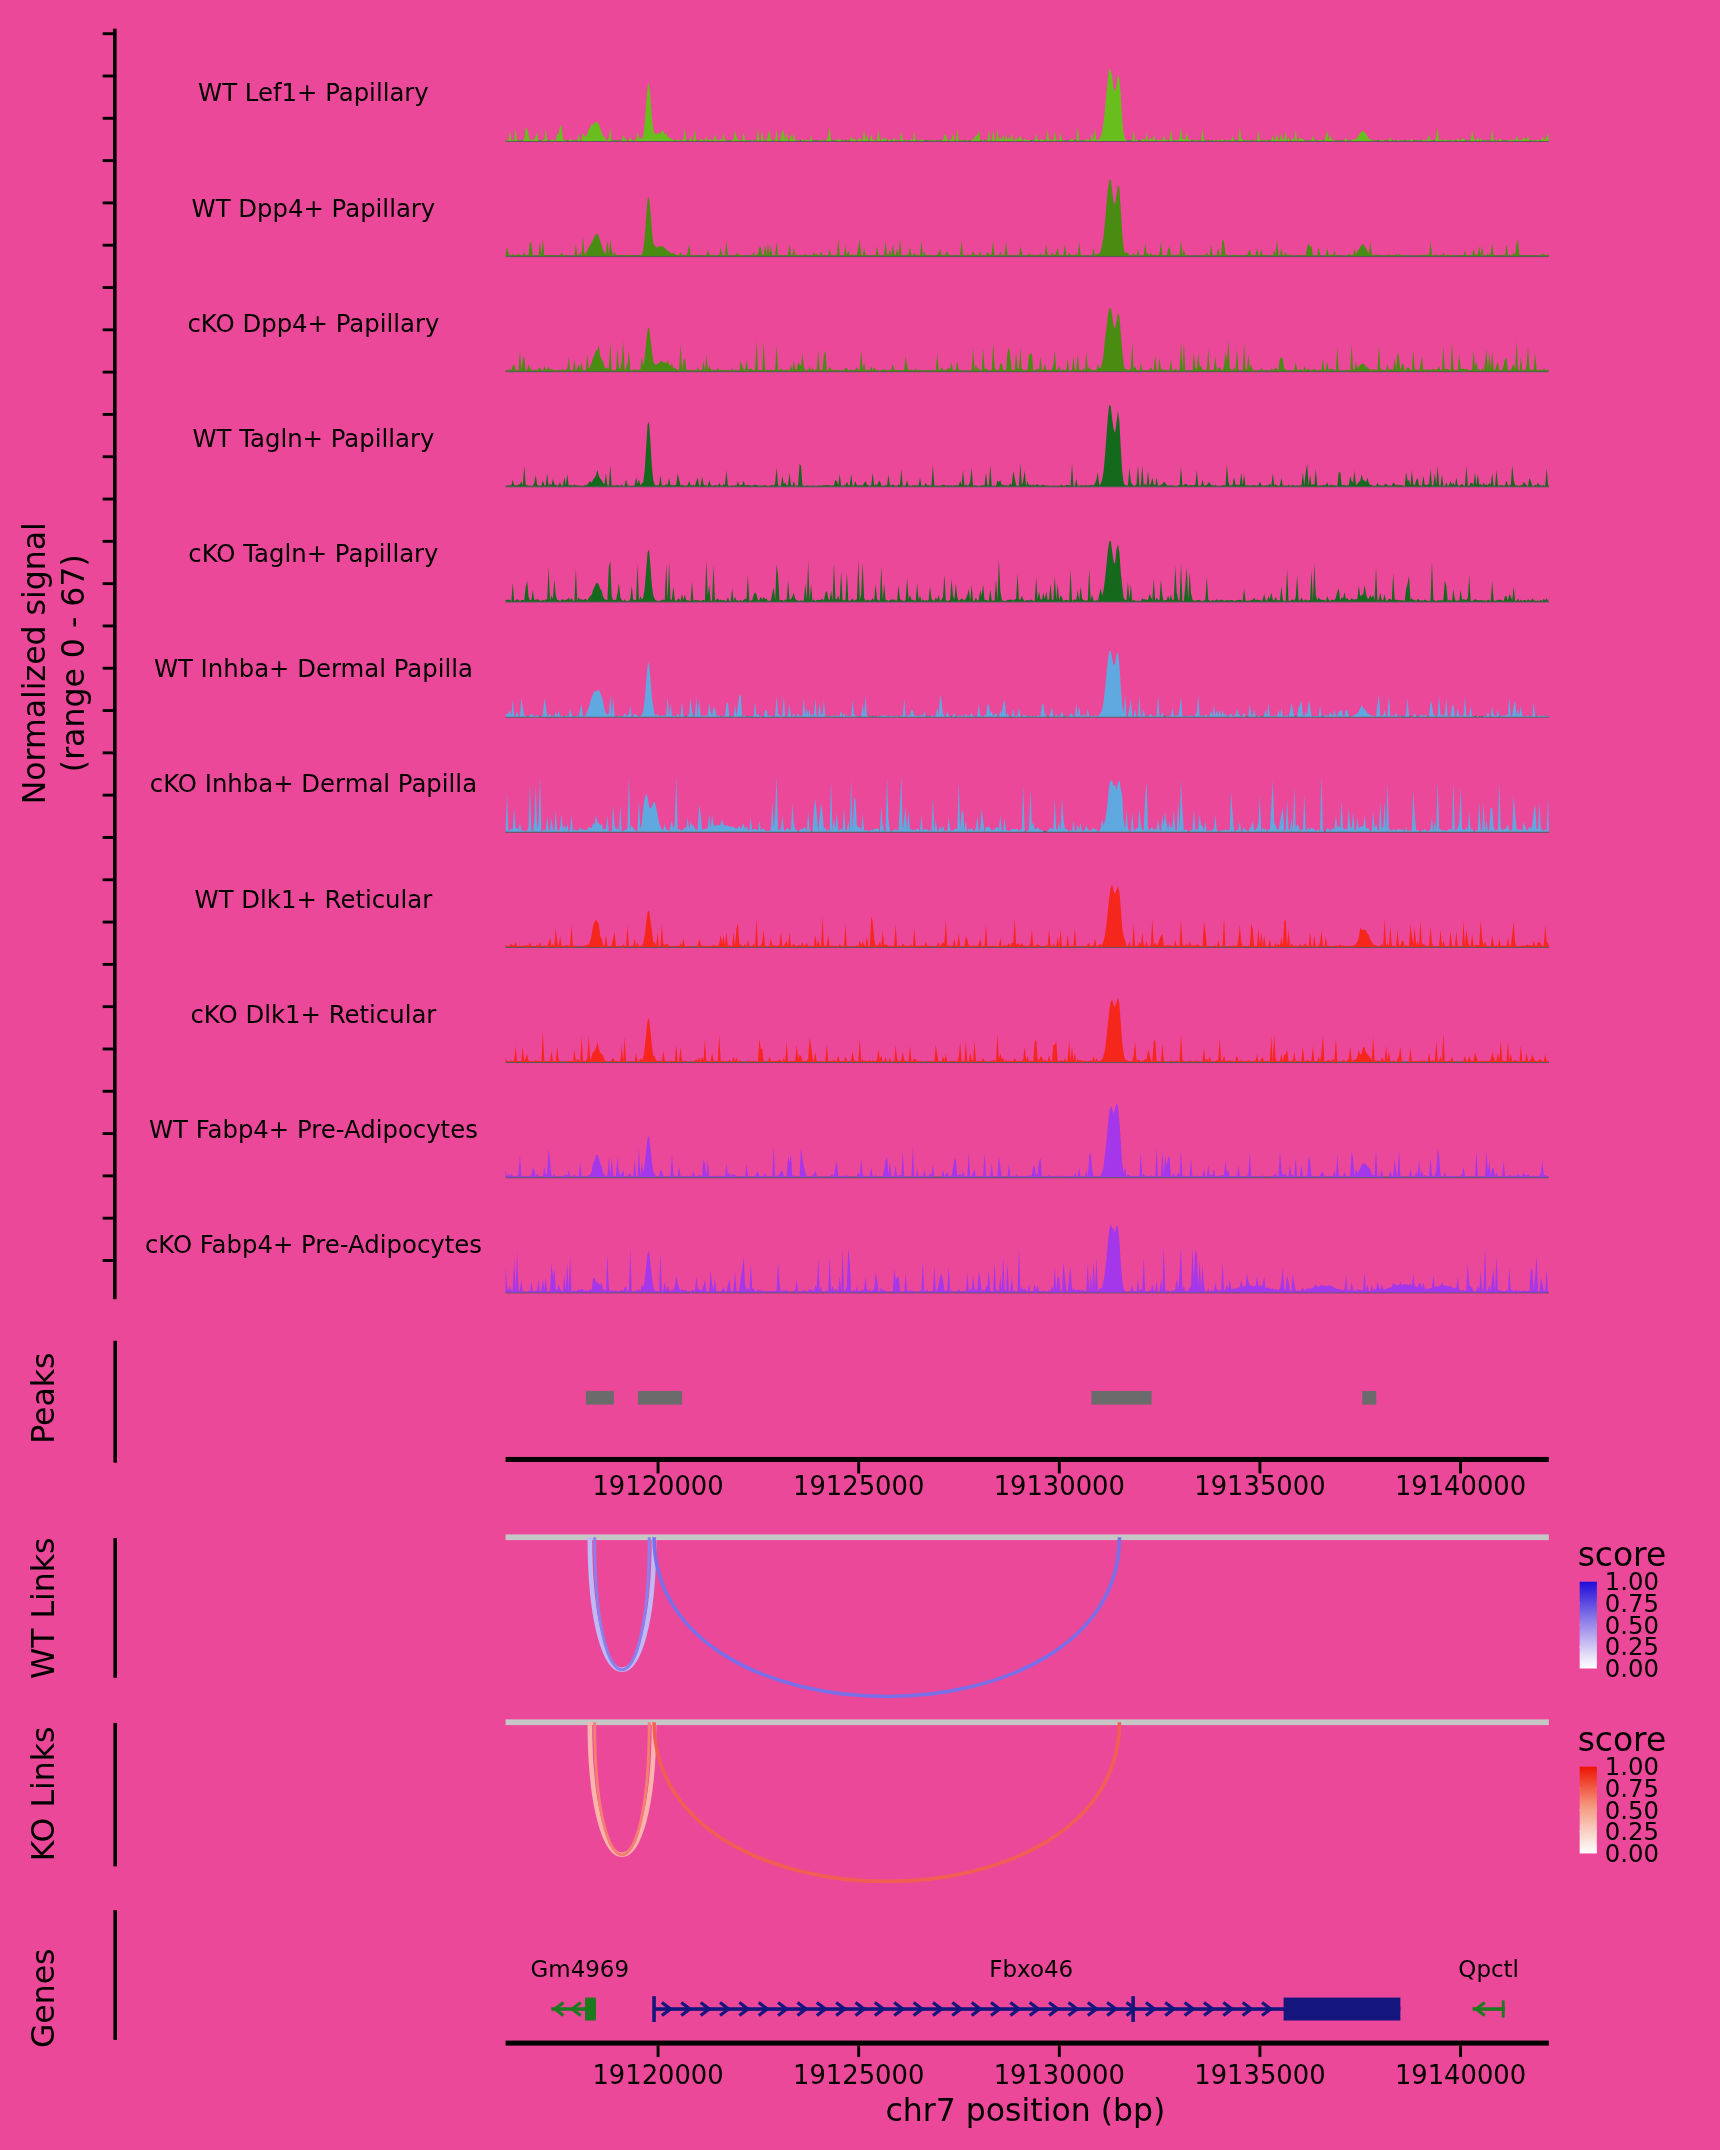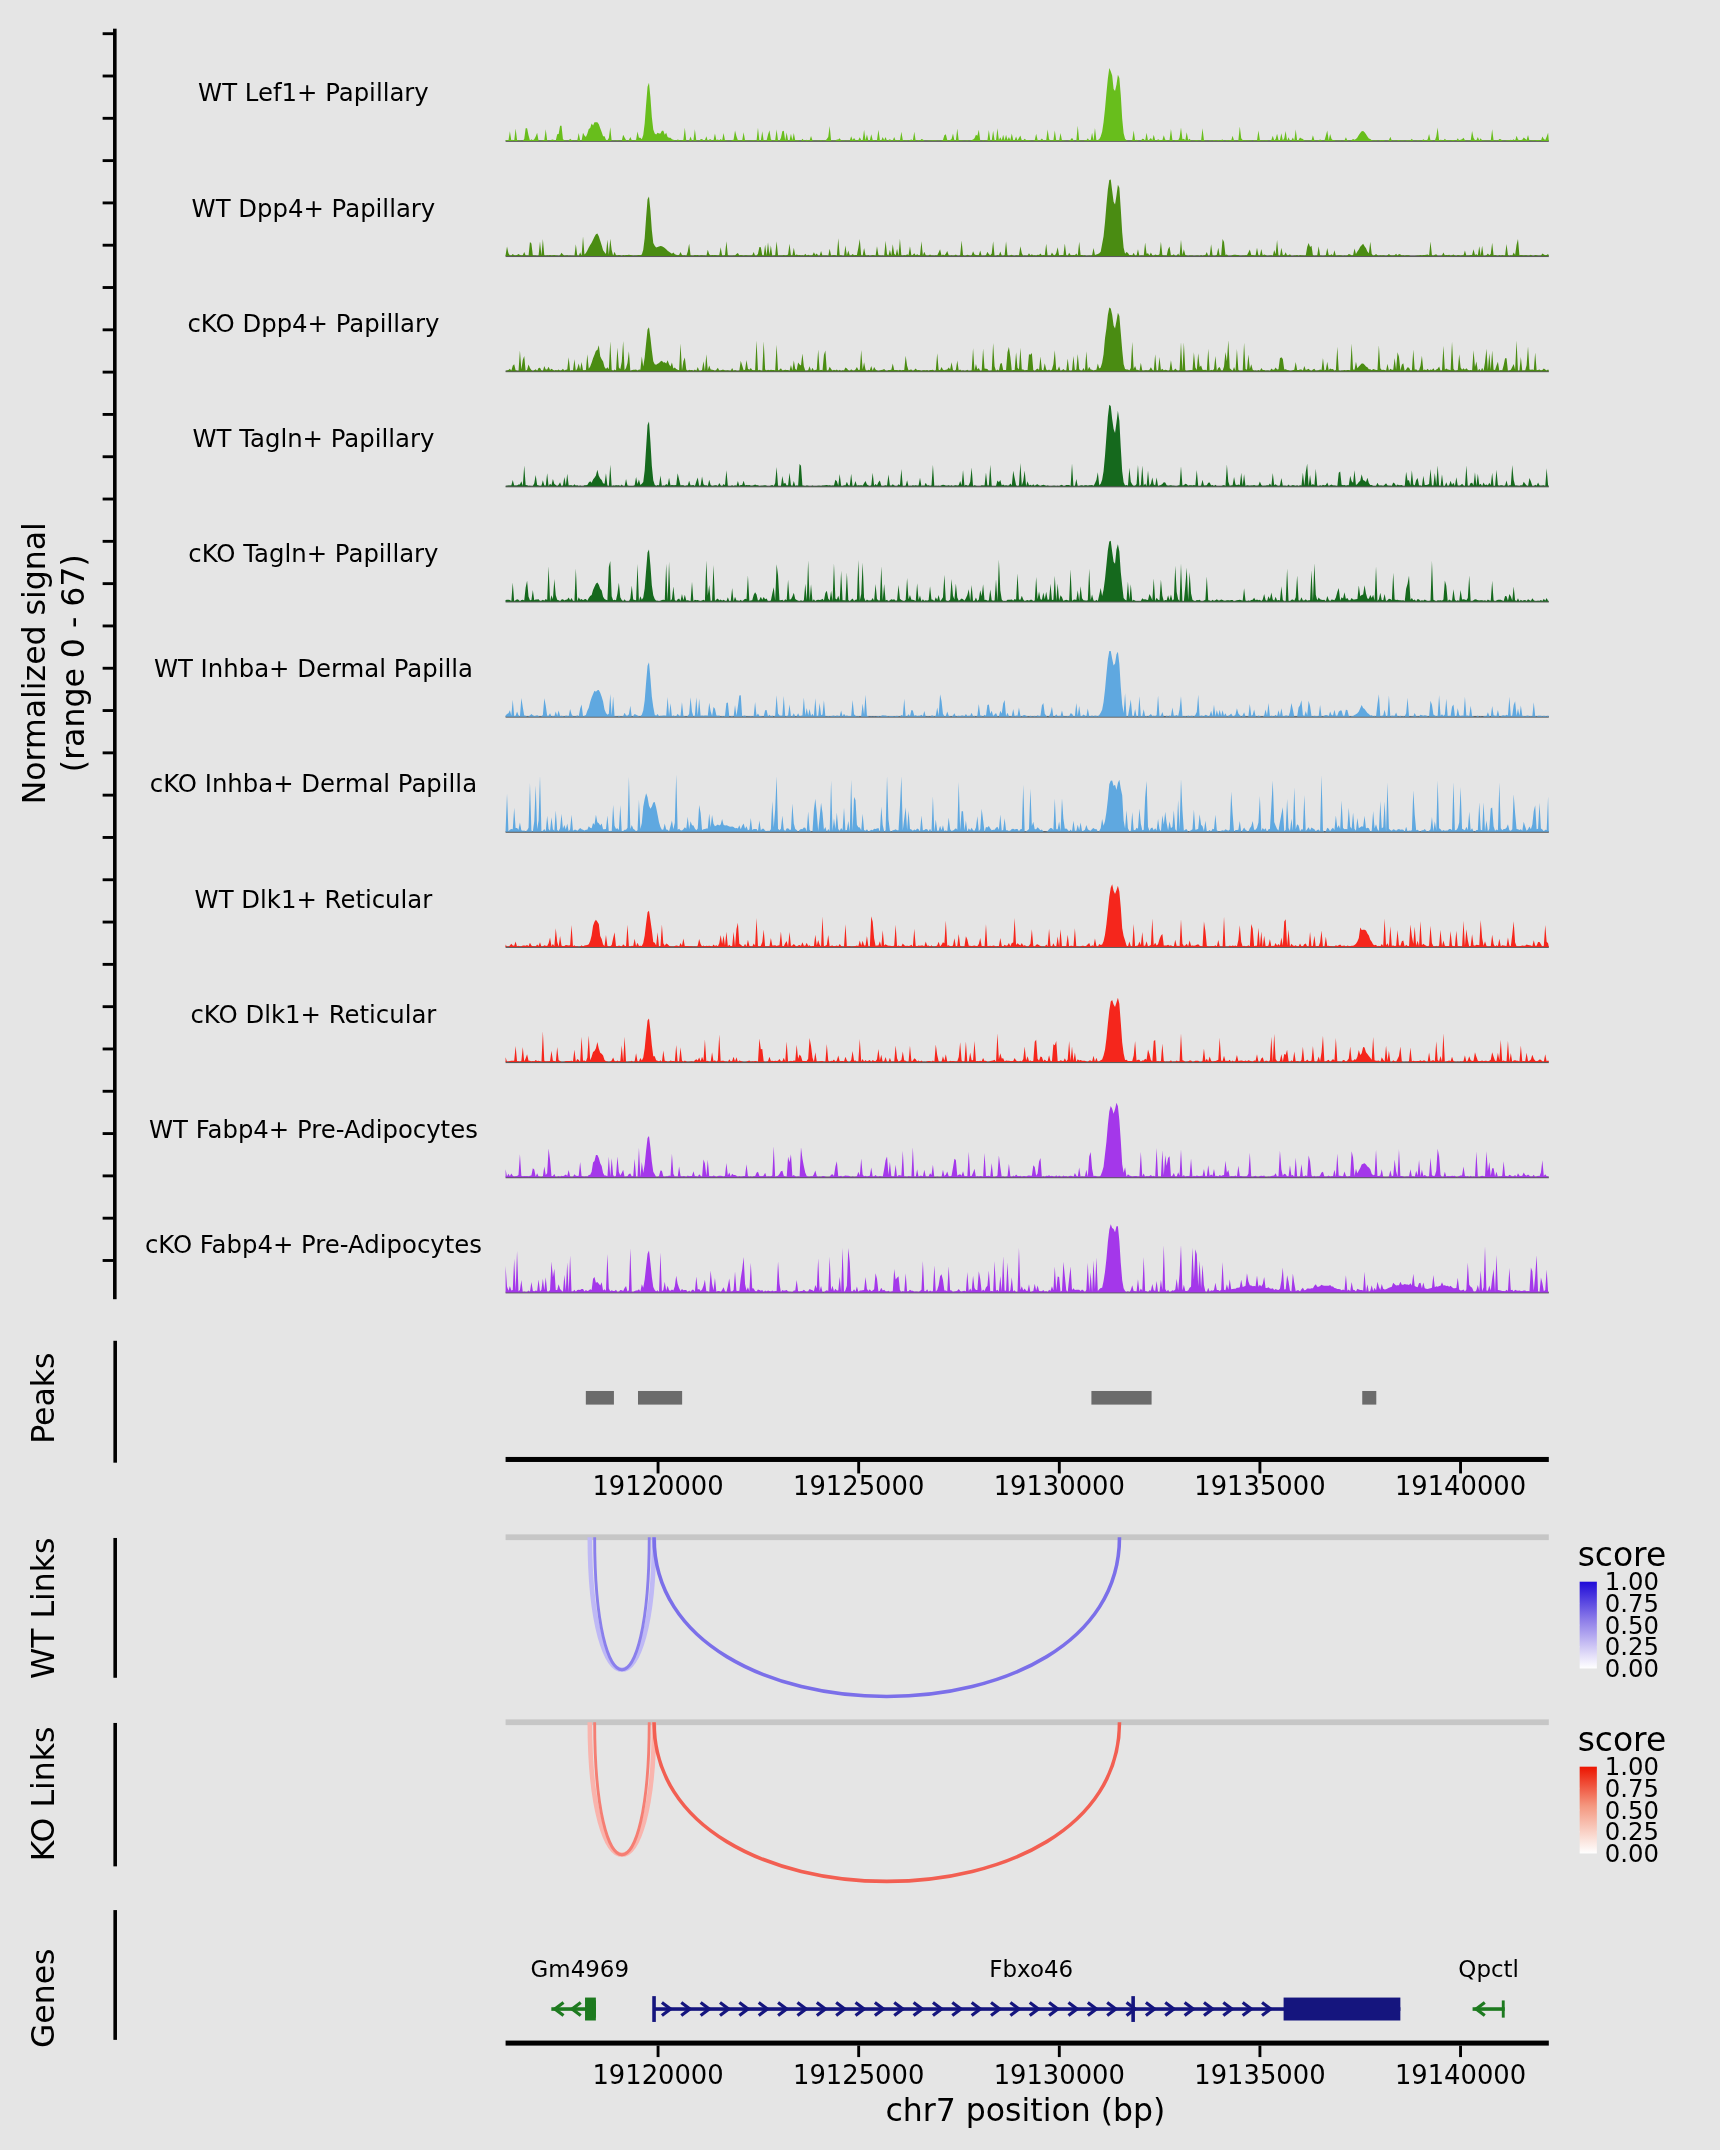--- a/index.html
+++ b/index.html
@@ -1,16 +1,16 @@
 <!DOCTYPE html>
 <html style="font-size:11.5px"><head>
 <meta charset="utf-8">
 <style>
   html,body{margin:0;padding:0;background:#ffffff;}
-  #fig-wrap{width:1721px;height:2151px;position:relative;background:#e5e5e5;}
+  #fig-wrap{width:1721px;height:2151px;position:relative;background:#ec4899;}
   svg{font-family:"DejaVu Sans","Liberation Sans",sans-serif;}
   text{fill:#000000;}
   .section-label{font-size:44px;}
   .score-title{font-size:46px;}
 </style>
 </head>
 <body>
 
 <div id="fig-wrap">
 <svg id="fig" viewBox="0 0 2400 3000" width="1721" height="2151">

